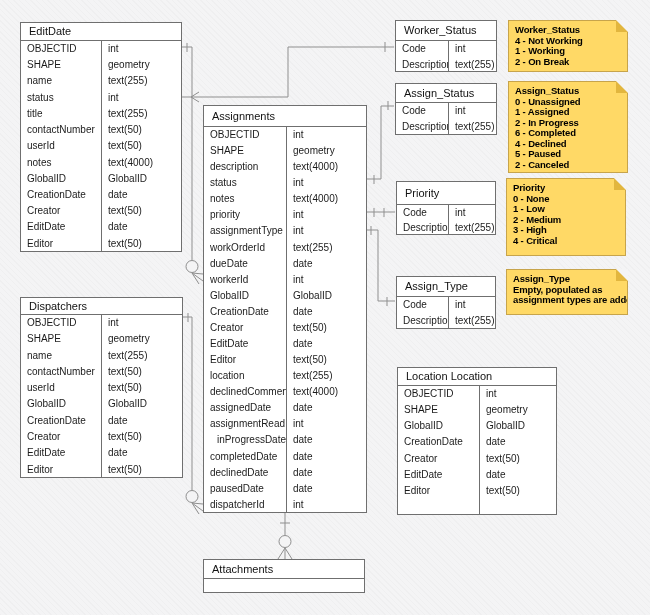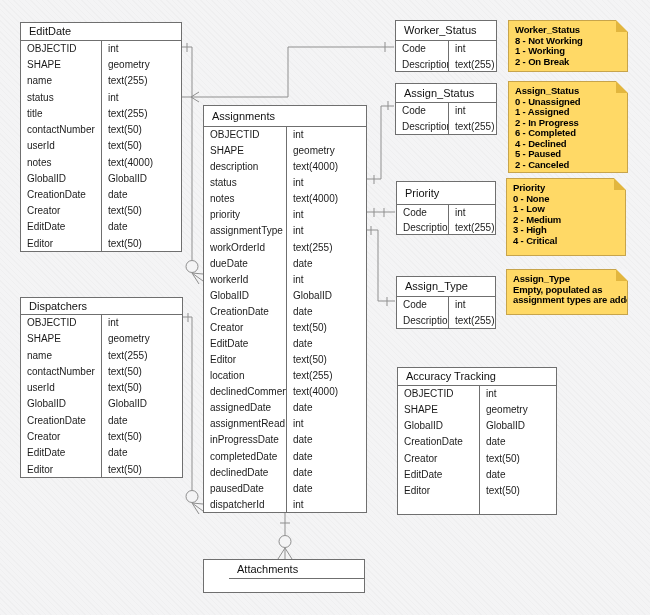--- a/index.html
+++ b/index.html
@@ -278,21 +278,21 @@
           </div>
           <div class="frow" style="height: 16.0833px; line-height: 16.0833px;">
             <span class="fname" style="width: 82px;">assignedDate</span>
             <span class="ftype">date</span>
           </div>
           <div class="frow" style="height: 16.0833px; line-height: 16.0833px;">
             <span class="fname" style="width: 82px;">assignmentRead</span>
             <span class="ftype">int</span>
           </div>
           <div class="frow" style="height: 16.0833px; line-height: 16.0833px;">
-            <span class="fname" style="width: 82px;">inProgressDate</span>
+            <span class="fname" style="width: 82px; text-align: right;">inProgressDate</span>
             <span class="ftype">date</span>
           </div>
           <div class="frow" style="height: 16.0833px; line-height: 16.0833px;">
             <span class="fname" style="width: 82px;">completedDate</span>
             <span class="ftype">date</span>
           </div>
           <div class="frow" style="height: 16.0833px; line-height: 16.0833px;">
             <span class="fname" style="width: 82px;">declinedDate</span>
             <span class="ftype">date</span>
           </div>
@@ -357,21 +357,21 @@
             <span class="ftype">int</span>
           </div>
           <div class="frow" style="height: 16px; line-height: 16px;">
             <span class="fname" style="width: 51px;">Description</span>
             <span class="ftype">text(255)</span>
           </div>
           <div class="coldiv" style="left: 51px;"></div>
         </div>
       </div>
       <div class="entity" style="left: 397px; top: 367px; width: 160px; height: 148px;">
-        <div class="etitle" style="height: 17px; line-height: 17px;">Accuracy Tracking</div>
+        <div class="etitle" style="height: 17px; line-height: 17px;">Location Location</div>
         <div class="ebody" style="height: 129px;">
           <div class="frow" style="height: 16.125px; line-height: 16.125px;">
             <span class="fname" style="width: 81px;">OBJECTID</span>
             <span class="ftype">int</span>
           </div>
           <div class="frow" style="height: 16.125px; line-height: 16.125px;">
             <span class="fname" style="width: 81px;">SHAPE</span>
             <span class="ftype">geometry</span>
           </div>
           <div class="frow" style="height: 16.125px; line-height: 16.125px;">
@@ -391,27 +391,27 @@
             <span class="ftype">date</span>
           </div>
           <div class="frow" style="height: 16.125px; line-height: 16.125px;">
             <span class="fname" style="width: 81px;">Editor</span>
             <span class="ftype">text(50)</span>
           </div>
           <div class="coldiv" style="left: 81px;"></div>
         </div>
       </div>
       <div class="entity" style="left: 203px; top: 559px; width: 162px; height: 34px;">
-        <div class="etitle" style="height: 18px; line-height: 18px; margin-left: 25px;">Attachments</div>
+        <div class="etitle" style="height: 18px; line-height: 18px;">Attachments</div>
         <div class="ebody" style="height: 14px;"></div>
       </div>
       <div class="note" style="left: 508px; top: 20px; width: 120px; height: 52px;">
         <div class="fold"></div>
         <div class="note-line">Worker_Status</div>
-        <div class="note-line">8 - Not Working</div>
+        <div class="note-line">4 - Not Working</div>
         <div class="note-line">1 - Working</div>
         <div class="note-line">2 - On Break</div>
       </div>
       <div class="note" style="left: 508px; top: 81px; width: 120px; height: 92px;">
         <div class="fold"></div>
         <div class="note-line">Assign_Status</div>
         <div class="note-line">0 - Unassigned</div>
         <div class="note-line">1 - Assigned</div>
         <div class="note-line">2 - In Progress</div>
         <div class="note-line">6 - Completed</div>

